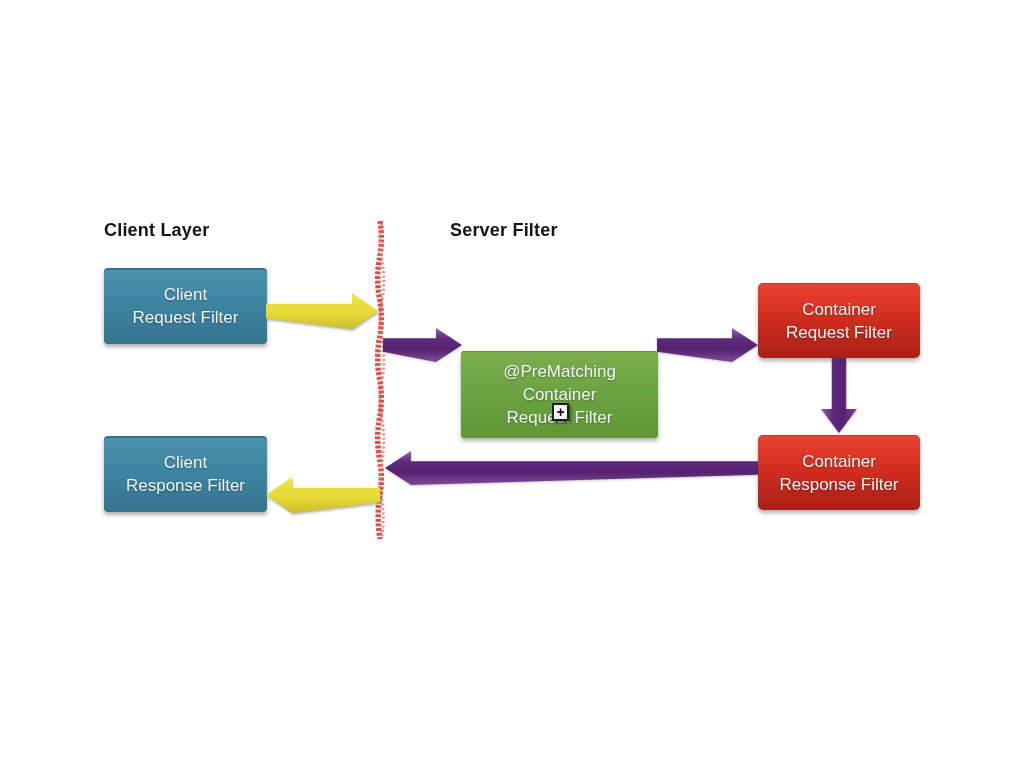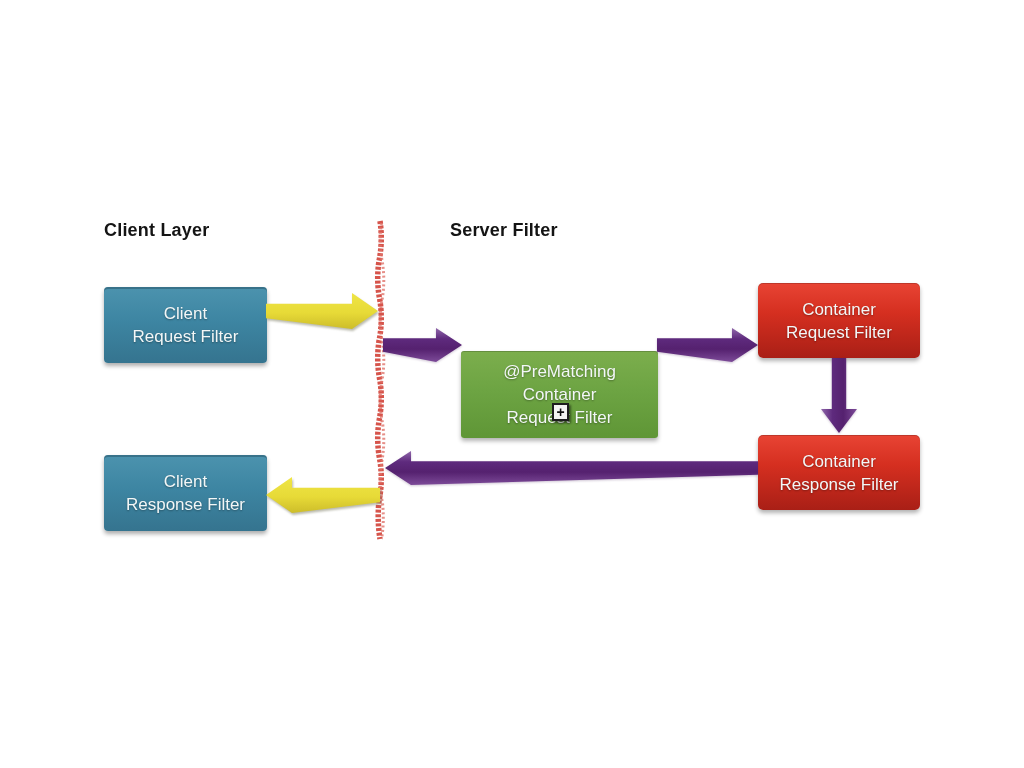--- a/index.html
+++ b/index.html
@@ -14,21 +14,20 @@
   .box{
     position:absolute;display:flex;align-items:center;justify-content:center;
     text-align:center;color:#f3f7f7;font-size:17px;line-height:23px;
     white-space:pre-line;border-radius:4px;
     text-shadow:0 1px 2px rgba(0,0,0,0.35);
     box-shadow:0 3px 4px rgba(0,0,0,0.30), inset 0 1px 0 rgba(0,0,0,0.18);
   }
   .box.blue{
     background:linear-gradient(180deg,#4c93ae 0%,#3d85a2 45%,#35748f 100%);
     box-shadow:0 3px 4px rgba(0,0,0,0.32), inset 0 2px 0 rgba(10,40,55,0.30);
-    margin-top:19px;
   }
   .box.green{
     background:linear-gradient(180deg,#7cae4d 0%,#6da443 45%,#5f9636 100%);
     border-radius:3px;
     margin-top:24px;
   }
   .box.red{
     background:linear-gradient(180deg,#e84434 0%,#d52f20 40%,#a91f16 100%);
     border-radius:5px;
   }

